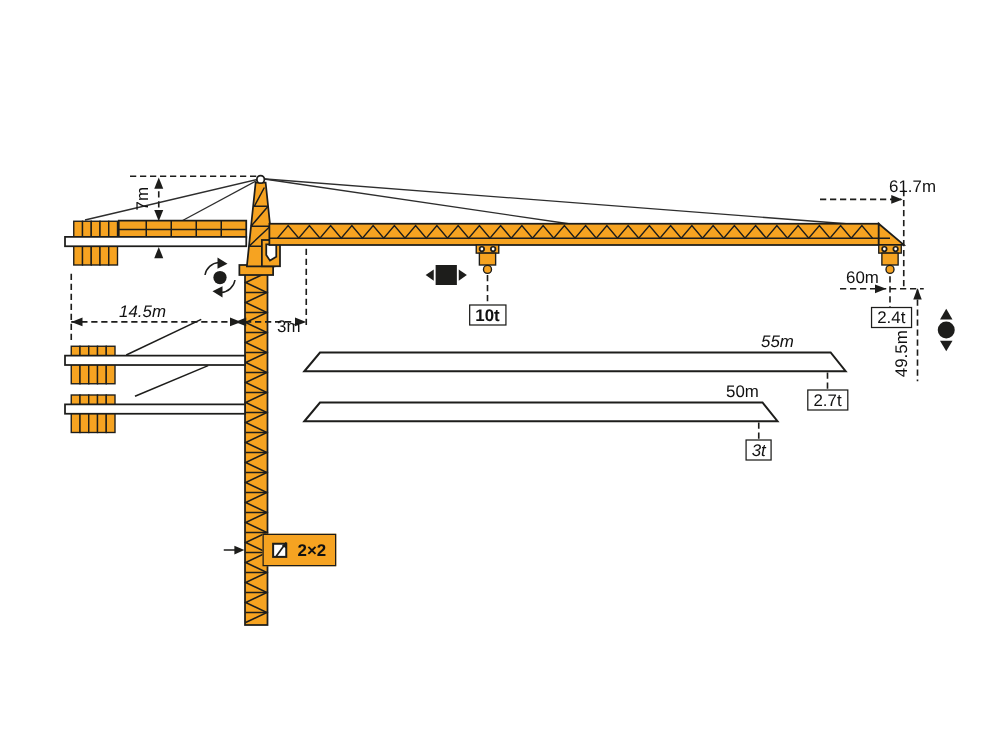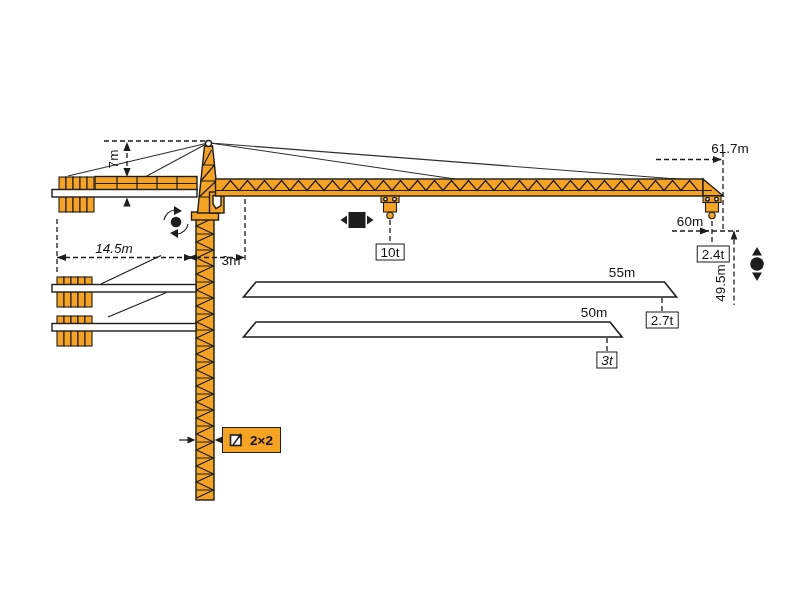--- a/index.html
+++ b/index.html
@@ -25,21 +25,21 @@
   }
   .vert { transform:translate(-50%,-50%) rotate(-90deg); }
   .vbox {
     position:absolute; transform:translate(-50%,-50%);
     background:#fff; border:1.6px solid var(--outline);
     font-size:13.5px; color:#111; line-height:1;
     display:flex; align-items:center; justify-content:center;
     height:17px; padding:0 4px; box-sizing:border-box; white-space:nowrap;
   }
   .section-box {
-    position:absolute; left:222px; top:427px; width:59px; height:26px;
+    position:absolute; left:210px; top:427px; width:59px; height:26px;
     background:var(--crane); border:1.8px solid var(--outline);
     box-sizing:border-box; display:flex; align-items:center; gap:5px;
     padding:0 6px; font-size:13.5px; font-weight:bold; color:#111;
   }
 </style>
 </head>
 <body>
 
 <div class="canvas">
 
@@ -192,24 +192,24 @@
       <polygon class="blk" points="0,17 -5,8.5 5,8.5"></polygon>
     </g>
   </svg>
 
   <div class="lbl vert" style="left:114px; top:159px;">7m</div>
   <div class="lbl" style="left:114px; top:249px;font-style:italic;">14.5m</div>
   <div class="lbl" style="left:231px; top:261px;">3m</div>
   <div class="lbl" style="left:694px; top:149px;margin-left:36px;">61.7m</div>
   <div class="lbl" style="left:690px; top:222px;">60m</div>
   <div class="lbl vert" style="left:721px; top:283px;">49.5m</div>
-  <div class="lbl" style="left:622px; top:273px;">55m</div>
+  <div class="lbl" style="left:622px; top:273px;font-style:italic;">55m</div>
   <div class="lbl" style="left:594px; top:313px;">50m</div>
 
-  <div class="vbox" style="left:390px; top:252px;">10t</div>
+  <div class="vbox" style="left:390px; top:252px;font-weight:bold;">10t</div>
   <div class="vbox" style="left:713px; top:254px;">2.4t</div>
   <div class="vbox" style="left:662px; top:320px;">2.7t</div>
   <div class="vbox" style="left:607px; top:360px;font-style:italic;">3t</div>
 
   <div class="section-box">
     <svg width="16" height="16" viewBox="0 0 16 16" style="position:static; flex:none;">
       <rect x="1.5" y="3" width="10.5" height="10.5" fill="#fff" stroke="#1D1D1B" stroke-width="1.6"></rect>
       <line x1="4" y1="13" x2="12" y2="2" stroke="#1D1D1B" stroke-width="1.4"></line>
       <polygon points="12,2 12.5,7 8.5,4.5" fill="#1D1D1B"></polygon>
     </svg>

